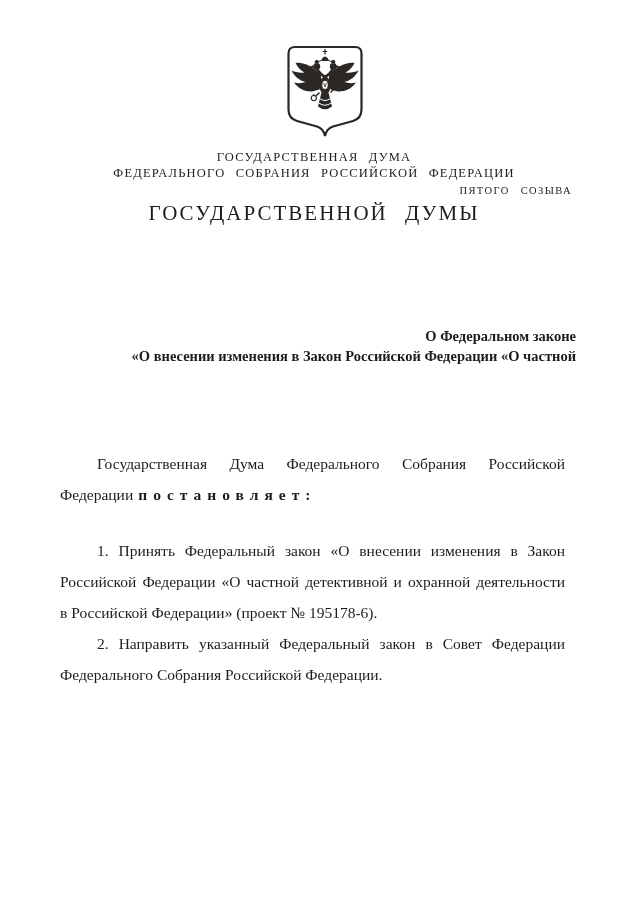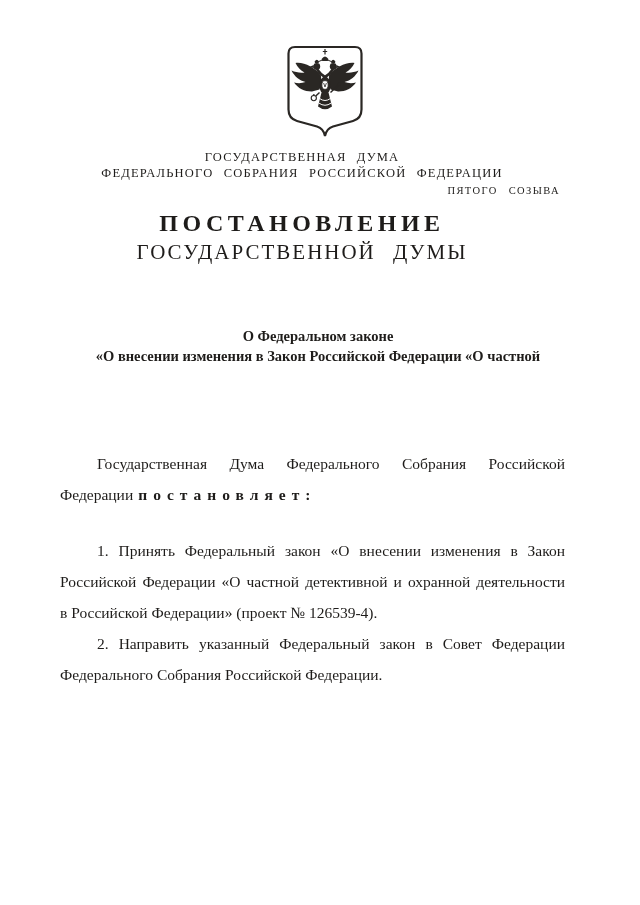--- a/index.html
+++ b/index.html
@@ -16,21 +16,21 @@
     position: absolute;
     top: 45px;
     left: 287px;
     width: 76px;
     height: 93px;
   }
   .emblem svg { display: block; width: 100%; height: 100%; }
   .header {
     position: absolute;
     top: 150px;
-    left: 44px;
+    left: 56px;
     width: 516px;
     text-align: center;
   }
   .org-line {
     font-size: 12.5px;
     line-height: 15.5px;
     letter-spacing: 1.2px;
     word-spacing: 6px;
     white-space: nowrap;
   }
@@ -56,21 +56,21 @@
     line-height: 24px;
     letter-spacing: 2px;
     word-spacing: 10px;
     white-space: nowrap;
   }
   .subject {
     position: absolute;
     top: 326px;
     left: 60px;
     width: 516px;
-    text-align: center;
+    text-align: right;
     font-weight: bold;
     font-size: 14.5px;
     line-height: 20px;
   }
   .subject .subject-project { font-weight: normal; }
   .body-text {
     position: absolute;
     top: 448px;
     left: 60px;
     width: 505px;
@@ -140,40 +140,39 @@
         <path d="M43.5 47 L51.5 39.5" fill="none" stroke="#2a2724" stroke-width="1.4"></path>
         <circle cx="52.3" cy="38.7" r="1.4"></circle>
       </g>
     </svg>
   </div>
 
   <div class="header">
     <div class="org-line">ГОСУДАРСТВЕННАЯ ДУМА</div>
     <div class="org-line">ФЕДЕРАЛЬНОГО СОБРАНИЯ РОССИЙСКОЙ ФЕДЕРАЦИИ</div>
     <div class="convocation">ПЯТОГО СОЗЫВА</div>
-    <div class="doc-type">ПОСТАНОВЛЕНИЕ</div>
     <div class="doc-issuer">ГОСУДАРСТВЕННОЙ  ДУМЫ</div>
   </div>
 
   <div class="subject">
     <div>О Федеральном законе</div>
     <div>«О внесении изменения в Закон Российской Федерации «О частной</div>
   </div>
 
   <div class="body-text">
 
     <div class="para">
       <div class="line indent">Государственная Дума Федерального Собрания Российской</div>
       <div class="line last"><span>Федерации</span><span class="resolves">постановляет:</span></div>
     </div>
 
     <div class="para para-item1">
       <div class="line indent">1. Принять Федеральный закон «О внесении изменения в Закон</div>
       <div class="line">Российской Федерации «О частной детективной и охранной деятельности</div>
-      <div class="line last">в Российской Федерации» (проект  № 126539-4).</div>
+      <div class="line last">в Российской Федерации» (проект  № 195178-6).</div>
     </div>
 
     <div class="para para-item2">
       <div class="line indent">2. Направить указанный Федеральный закон в Совет Федерации</div>
       <div class="line last">Федерального Собрания Российской Федерации.</div>
     </div>
 
   </div>
 
 </div>

